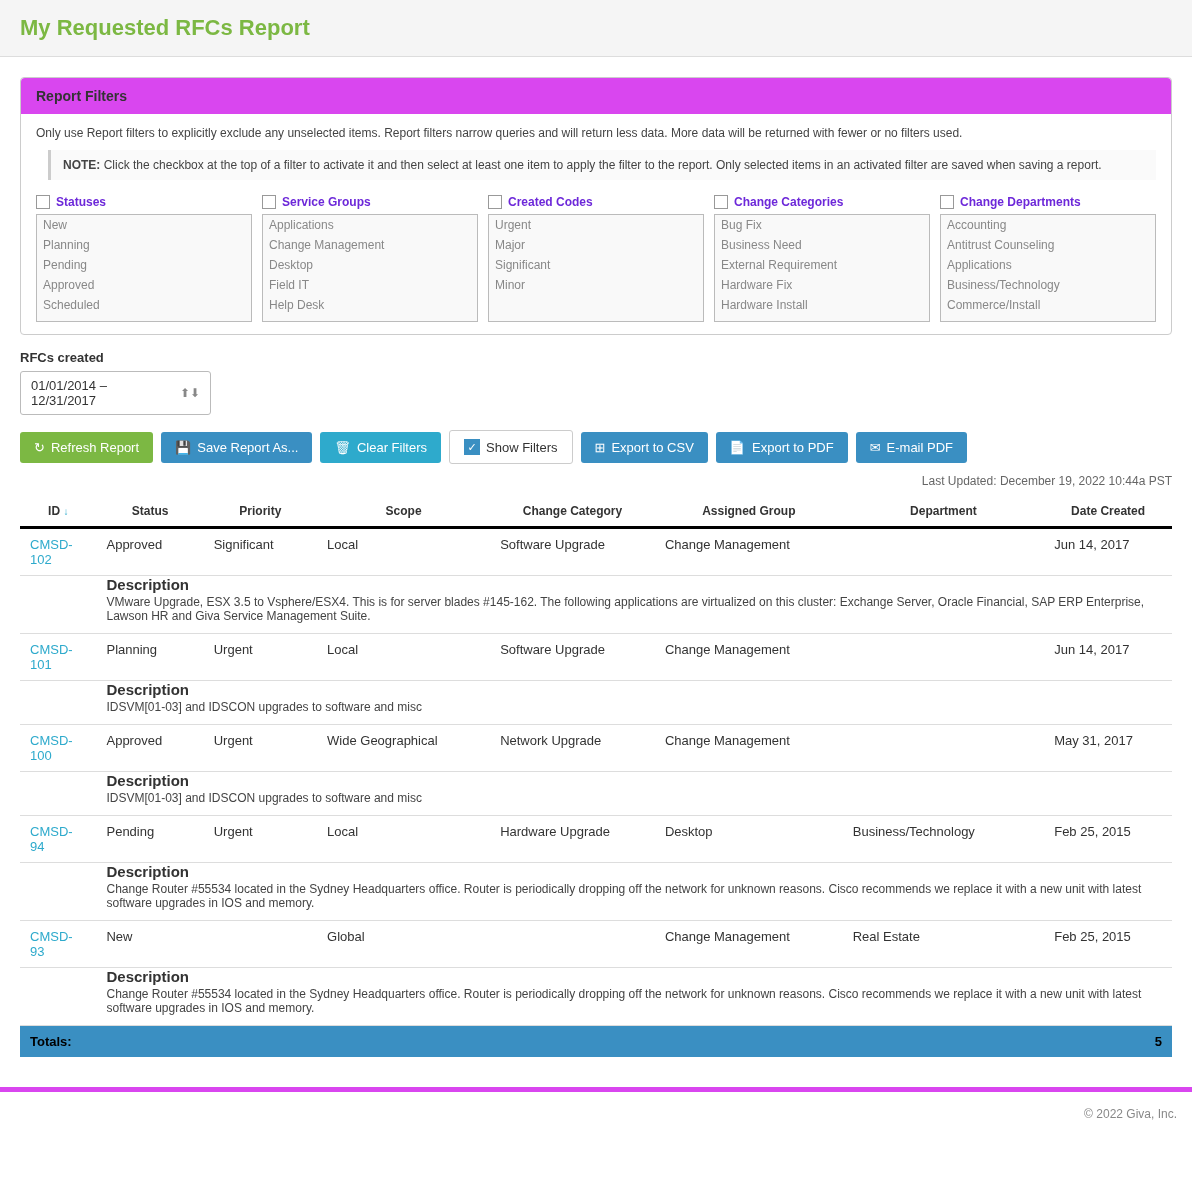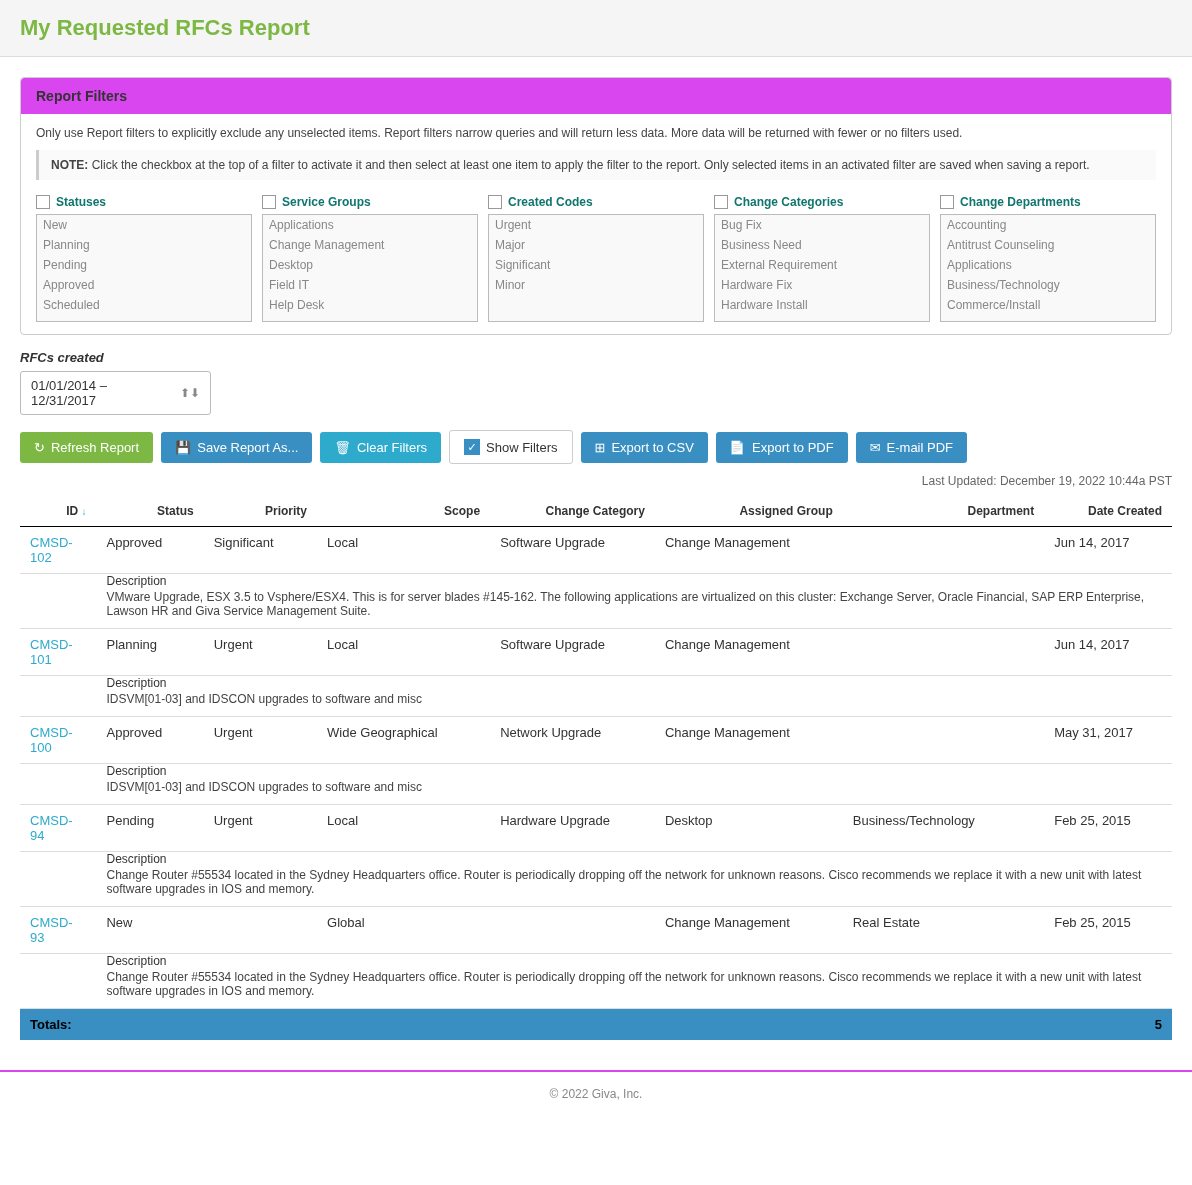--- a/index.html
+++ b/index.html
@@ -8,59 +8,59 @@
     .page-header { background: #f5f5f5; padding: 15px 20px 15px 20px; border-bottom: 1px solid #ddd; }
     .page-title { color: #7cb843; font-size: 22px; font-weight: bold; }
 
     .main-content { padding: 20px; }
 
     .report-filters-box { border: 1px solid #ccc; border-radius: 4px; padding: 0; margin-bottom: 15px; }
     .report-filters-header { background: #d946ef; padding: 10px 15px; font-weight: bold; font-size: 14px; border-radius: 4px 4px 0 0; }
     .report-filters-body { padding: 12px 15px; }
 
     .filter-info { font-size: 12px; color: #444; margin-bottom: 10px; }
-    .filter-note { border-left: 3px solid #ccc; padding: 8px 12px; margin-bottom: 15px; font-size: 12px; color: #444; background: #fafafa; }
+    .filter-note { border-left: 3px solid #ccc; padding: 8px 12px; margin-bottom: 15px; font-size: 12px; color: #444; background: #fafafa; margin-left: 12px; }
     .filter-note strong { font-weight: bold; }
 
     .filter-columns { display: flex; gap: 10px; flex-wrap: nowrap; }
     .filter-col { flex: 1; min-width: 100px; }
-    .filter-col-header { display: flex; align-items: center; gap: 6px; margin-bottom: 5px; font-size: 12px; font-weight: bold; color: #0f766e; }
+    .filter-col-header { display: flex; align-items: center; gap: 6px; margin-bottom: 5px; font-size: 12px; font-weight: bold; color: #6d28d9; }
     .filter-checkbox { width: 14px; height: 14px; border: 1px solid #999; background: #fff; display: inline-block; flex-shrink: 0; }
     .filter-listbox { border: 1px solid #bbb; background: #f9f9f9; height: 108px; overflow-y: auto; font-size: 12px; color: #888; }
     .filter-listbox div { padding: 3px 6px; }
 
     .date-section { margin-bottom: 15px; }
-    .date-label { font-size: 13px; font-weight: bold; margin-bottom: 6px; font-style: italic; }
+    .date-label { font-size: 13px; font-weight: bold; margin-bottom: 6px; }
     .date-input { border: 1px solid #bbb; padding: 6px 10px; border-radius: 3px; font-size: 13px; color: #333; background: #fff; display: flex; align-items: center; gap: 6px; width: 191px; cursor: pointer; }
 
     .toolbar { display: flex; gap: 8px; flex-wrap: wrap; align-items: center; margin-bottom: 10px; }
     .btn { padding: 8px 14px; border: none; border-radius: 3px; font-size: 13px; cursor: pointer; display: flex; align-items: center; gap: 6px; font-weight: normal; }
     .btn-green { background: #7cb843; color: #fff; }
     .btn-blue { background: #3a8fc2; color: #fff; }
     .btn-teal { background: #2eaacc; color: #fff; }
     .btn-show-filters { background: #fff; color: #333; border: 1px solid #ccc; }
 
     .last-updated { text-align: right; font-size: 12px; color: #666; margin-bottom: 8px; }
 
     .report-table { width: 100%; border-collapse: collapse; font-size: 13px; }
-    .report-table thead th { padding: 8px 10px; text-align: right; font-weight: bold; border-bottom: 1px solid #000000; color: #333; font-size: 12px; }
+    .report-table thead th { padding: 8px 10px; text-align: center; font-weight: bold; border-bottom: 3px solid #000000; color: #333; font-size: 12px; }
     .report-table thead th.sortable { cursor: pointer; }
     .sort-arrow { color: #2eaacc; font-size: 10px; }
 
     .report-table tbody tr.data-row td { padding: 8px 10px; vertical-align: top; border-bottom: 1px solid #ddd; }
     .report-table tbody tr.desc-row td { padding: 0 10px 10px 10px; border-bottom: 1px solid #ddd; }
     .row-link { color: #2eaacc; text-decoration: none; text-align: right; }
-    .desc-label { font-weight: normal; font-size: 12px; margin-bottom: 2px; }
+    .desc-label { font-weight: bold; font-size: 15px; margin-bottom: 2px; }
     .desc-text { font-size: 12px; color: #444; }
 
     .totals-row { background: #3a8fc2; color: #000000; }
     .totals-row td { padding: 8px 10px; font-weight: bold; }
     .totals-count { text-align: right; font-weight: bold; }
 
-    .footer { text-align: center; font-size: 12px; color: #888; padding: 15px; border-top: 2px solid #d946ef; margin-top: 10px; }
+    .footer { text-align: right; font-size: 12px; color: #888; padding: 15px; border-top: 5px solid #d946ef; margin-top: 10px; }
 
     .checkbox-show { width: 16px; height: 16px; border: 2px solid #3a8fc2; background: #3a8fc2; display: inline-flex; align-items: center; justify-content: center; color: #fff; font-size: 11px; }
   </style>
 </head>
 <body>
 
 <div class="page-header">
   <h1 class="page-title">My Requested RFCs Report</h1>
 </div>
 

